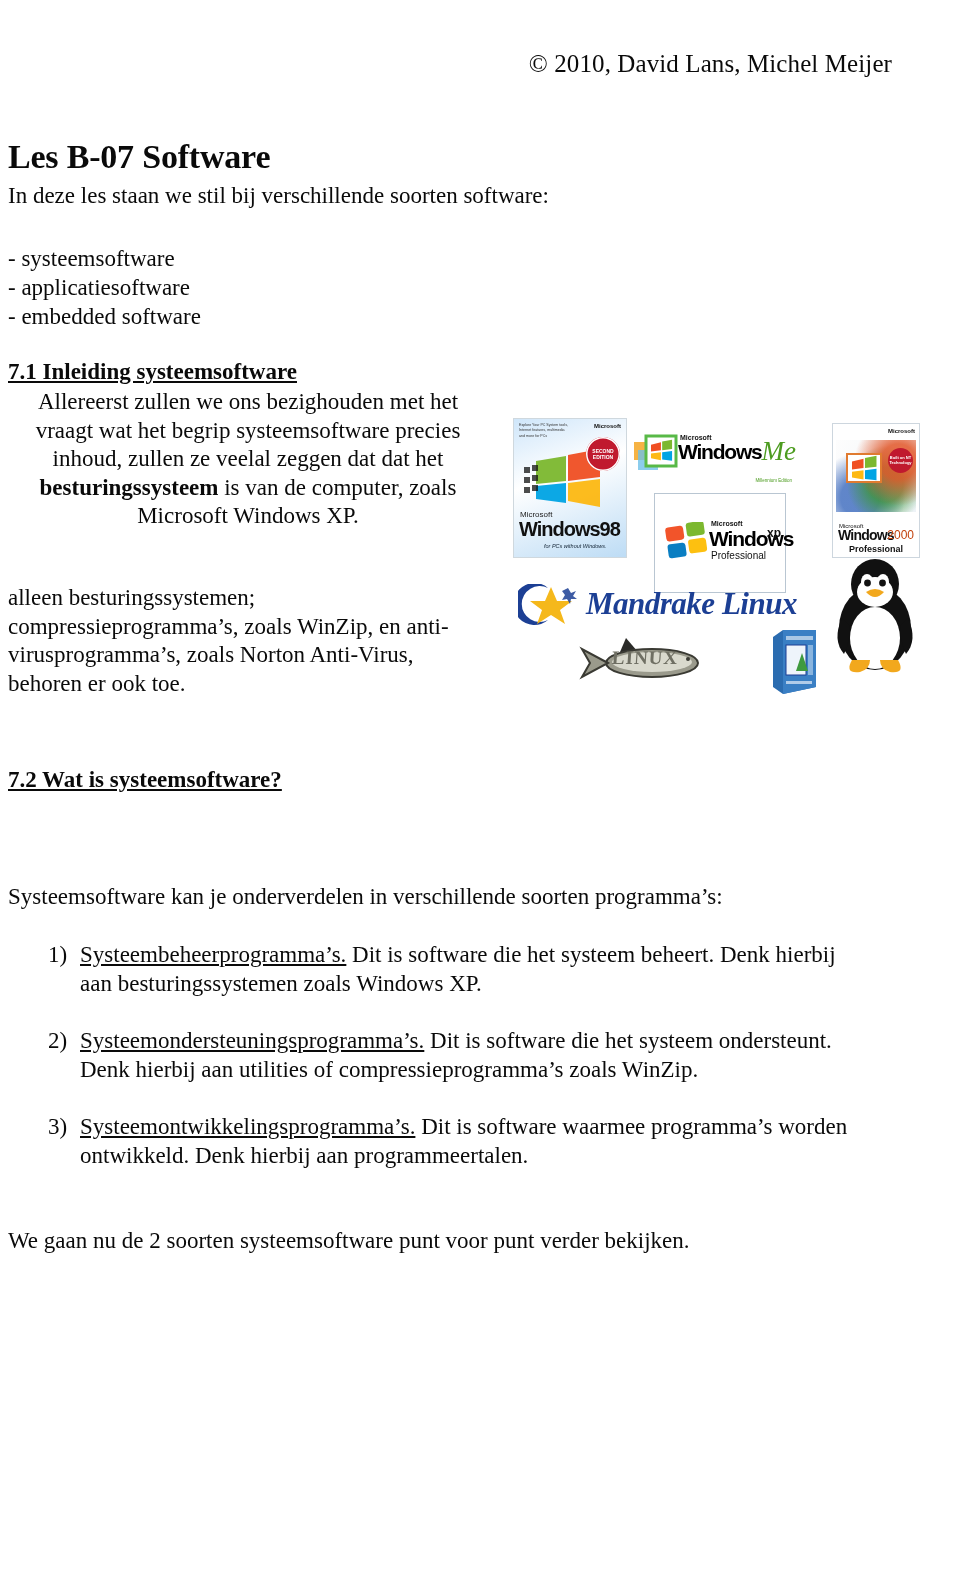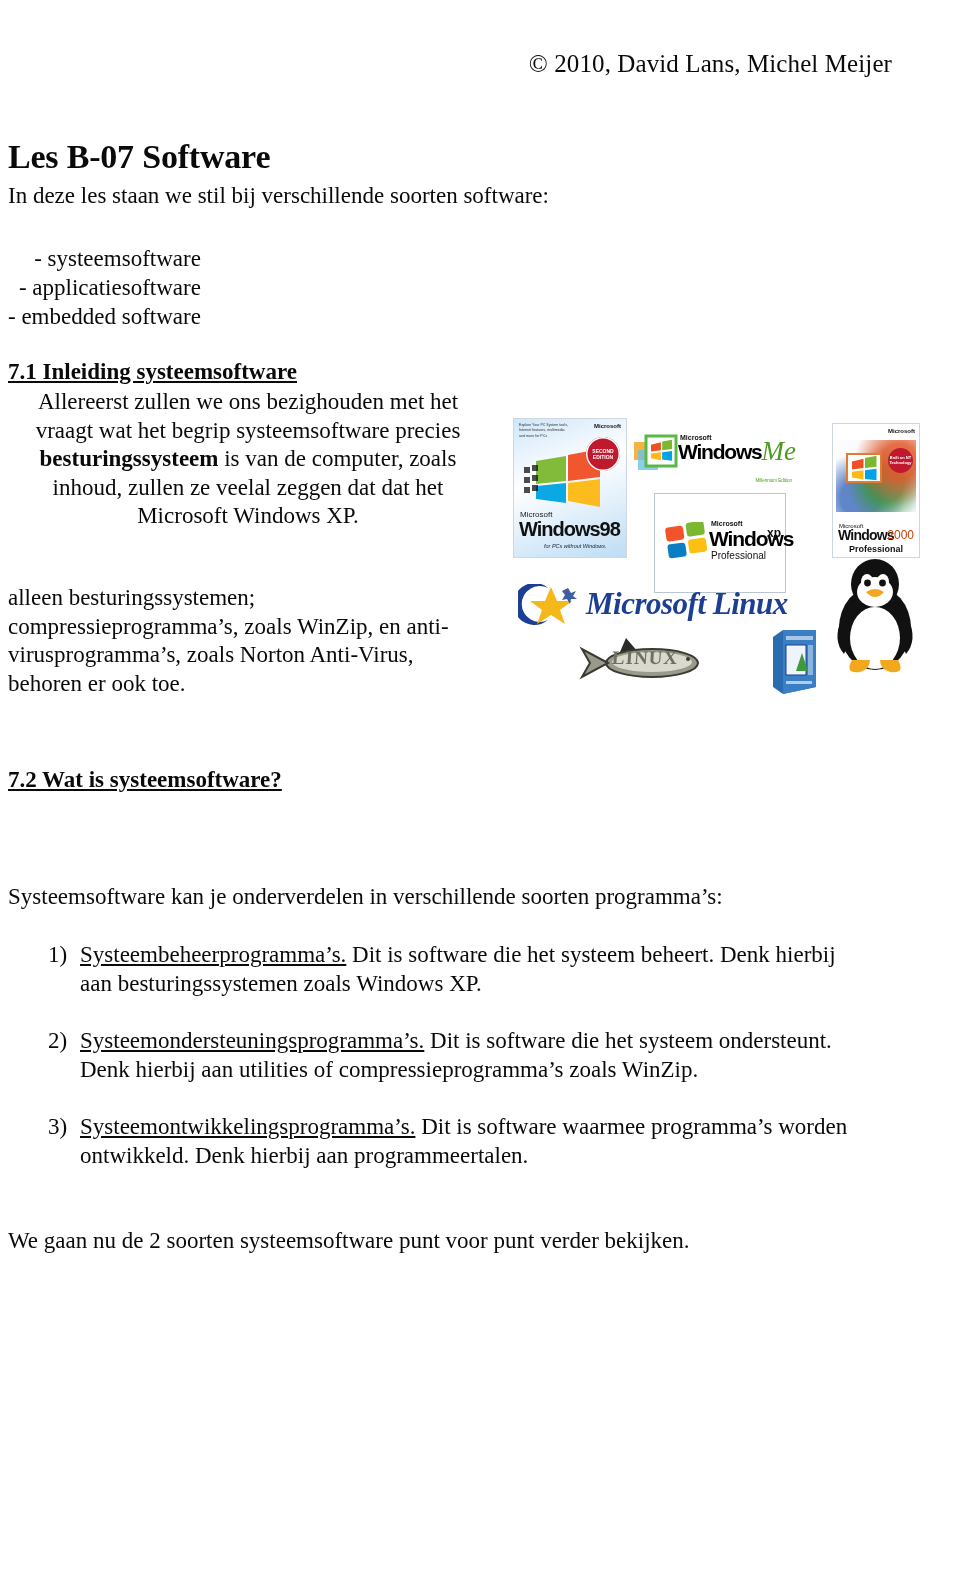--- a/index.html
+++ b/index.html
@@ -58,21 +58,21 @@
     line-height: 1.25;
   }
 
   .bullets {
     position: absolute;
     top: 200px;
     left: 8px;
     font-size: 23px;
     line-height: 29px;
   }
-  .bullets div { white-space: nowrap; text-align: right; }
+  .bullets div { white-space: nowrap; }
 
   
   .sec71-head {
     position: absolute;
     top: 314px;
     left: 8px;
     font-size: 23px;
     font-weight: bold;
     text-decoration: underline;
     line-height: 1.2;
@@ -363,22 +363,22 @@
     <div>- systeemsoftware</div>
     <div>- applicatiesoftware</div>
     <div>- embedded software</div>
   </div>
 
   <div class="sec71-head">7.1 Inleiding systeemsoftware</div>
 
   <div class="sec71-body">
     <span class="nowrapline">Allereerst zullen we ons bezighouden met het</span>
     <span class="nowrapline">vraagt wat het begrip systeemsoftware precies</span>
+    <span class="nowrapline">inhoud, zullen ze veelal zeggen dat dat het</span>
     <span class="nowrapline"><b class="em">besturingssysteem</b><span> is van de computer, zoals</span></span>
-    <span class="nowrapline">inhoud, zullen ze veelal zeggen dat dat het</span>
     <span class="nowrapline">Microsoft Windows XP.</span>
   </div>
 
   <div class="sec71-body2">
     <span class="nowrapline">alleen besturingssystemen;</span>
     <span class="nowrapline">compressieprogramma’s, zoals WinZip, en anti-</span>
     <span class="nowrapline">virusprogramma’s, zoals Norton Anti-Virus,</span>
     <span class="nowrapline">behoren er ook toe.</span>
   </div>
 
@@ -462,21 +462,21 @@
     <div class="wver">2000</div>
     <div class="wprof">Professional</div>
   </div>
 
   <div class="img-zone mandrake">
     <svg width="66" height="42" style="position:absolute;left:2px;top:0;" viewBox="0 0 66 42">
       <path d="M30 36 A18 18 0 1 1 30 4 A21 21 0 1 0 30 36 Z" fill="#1c3f94"></path>
       <path d="M33 3 L39 17 L54 17 L42 26 L47 40 L33 31 L19 40 L24 26 L12 17 L27 17 Z" fill="#f5b81b"></path>
       <path d="M50 4 l3 5 l5 -2 l-3 5 l4 3 l-6 0 l-1 5 l-3 -5 l-5 1 l3 -5 l-3 -4 Z" fill="#1c3f94" opacity="0.85"></path>
     </svg>
-    <div class="txt">Microsoft Linux</div>
+    <div class="txt">Mandrake Linux</div>
   </div>
 
   <div class="img-zone linuxfish">
     <svg width="142" height="44" viewBox="0 0 142 44">
       <path d="M50 2 L62 16 L44 16 Z" fill="#2b2b28"></path>
       <ellipse cx="76" cy="27" rx="46" ry="14" fill="#9a9a8c" stroke="#3a3a33" stroke-width="2"></ellipse>
       <ellipse cx="76" cy="26" rx="40" ry="10" fill="#d9d9cd"></ellipse>
       <path d="M32 27 L6 13 L14 27 L6 41 Z" fill="#9a9a8c" stroke="#3a3a33" stroke-width="2"></path>
       <circle cx="112" cy="23" r="2" fill="#3a3a33"></circle>
     </svg>

